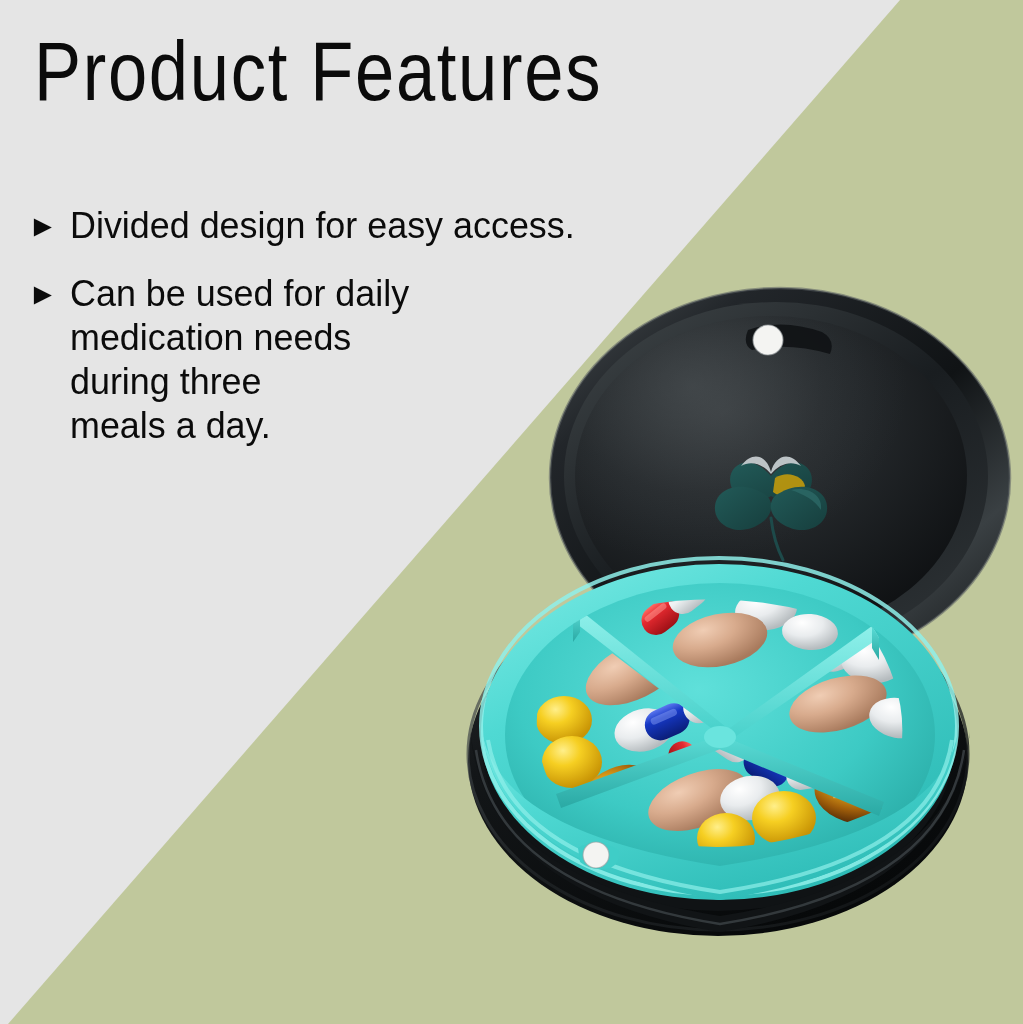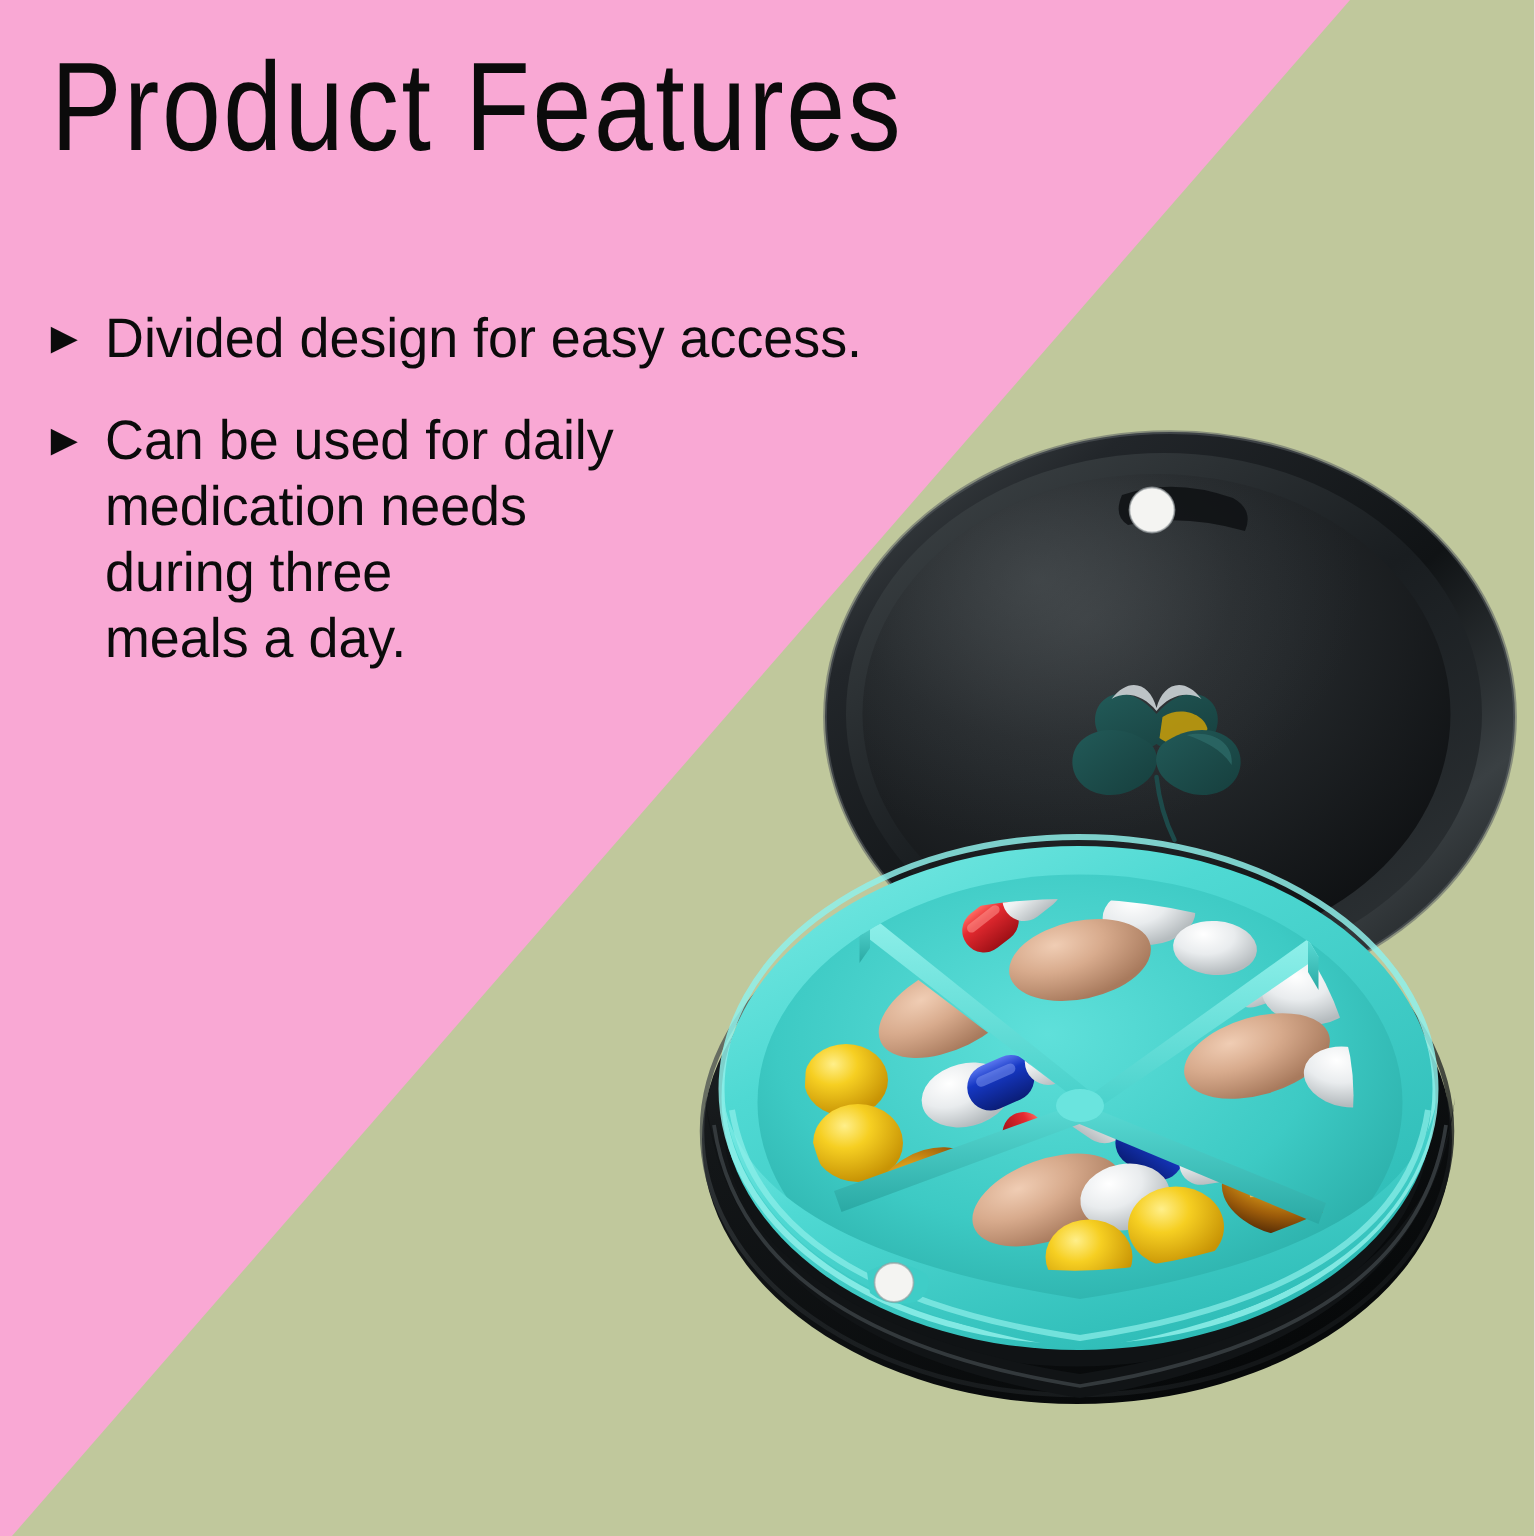--- a/index.html
+++ b/index.html
@@ -83,21 +83,21 @@
     position:absolute;
     left:430px; top:280px;
     width:600px; height:740px;
     z-index:3;
   }
   .product-photo svg { display:block; width:100%; height:100%; }
 </style>
 </head>
 <body>
 
-<div id="slide" style="background: #f9a8d4;">
+<div id="slide" style="background: #e5e5e5;">
 
   <svg class="sage-wedge" viewBox="0 0 1023 1024" preserveAspectRatio="none">
     <polygon id="wedgePoly" points="900,0 1023,0 1023,1024 8,1024" fill="#c0c89c"></polygon>
   </svg>
 
   <div class="product-photo">
     <svg viewBox="0 0 600 740" preserveAspectRatio="none">
       <defs>
 
         <radialGradient id="lidFace" cx="38%" cy="30%" r="78%">

